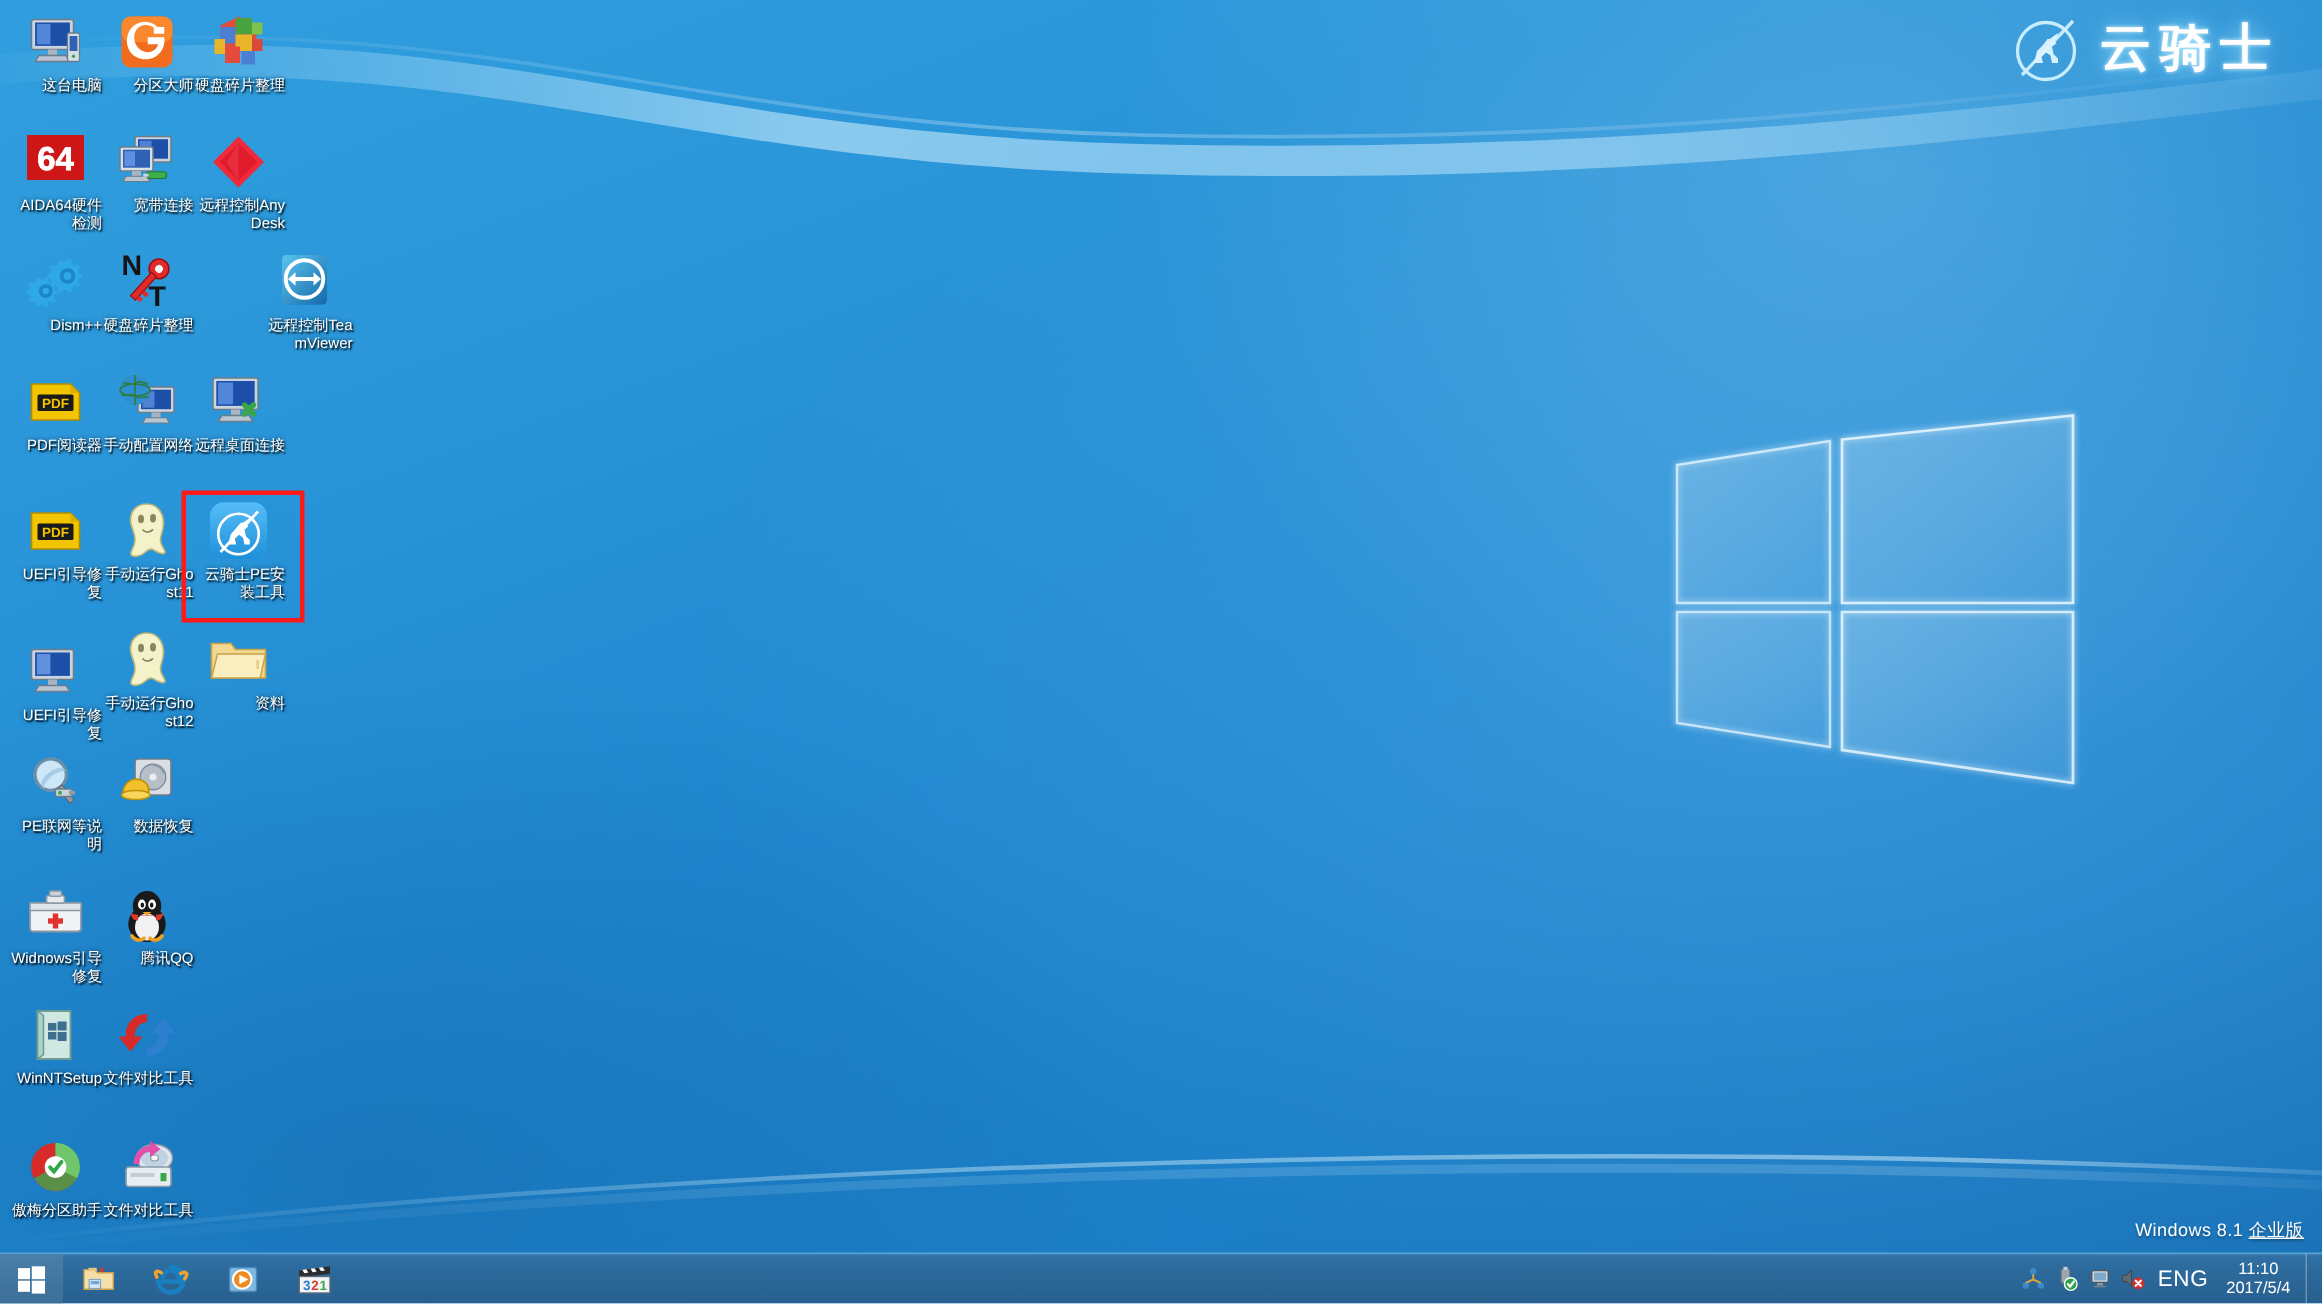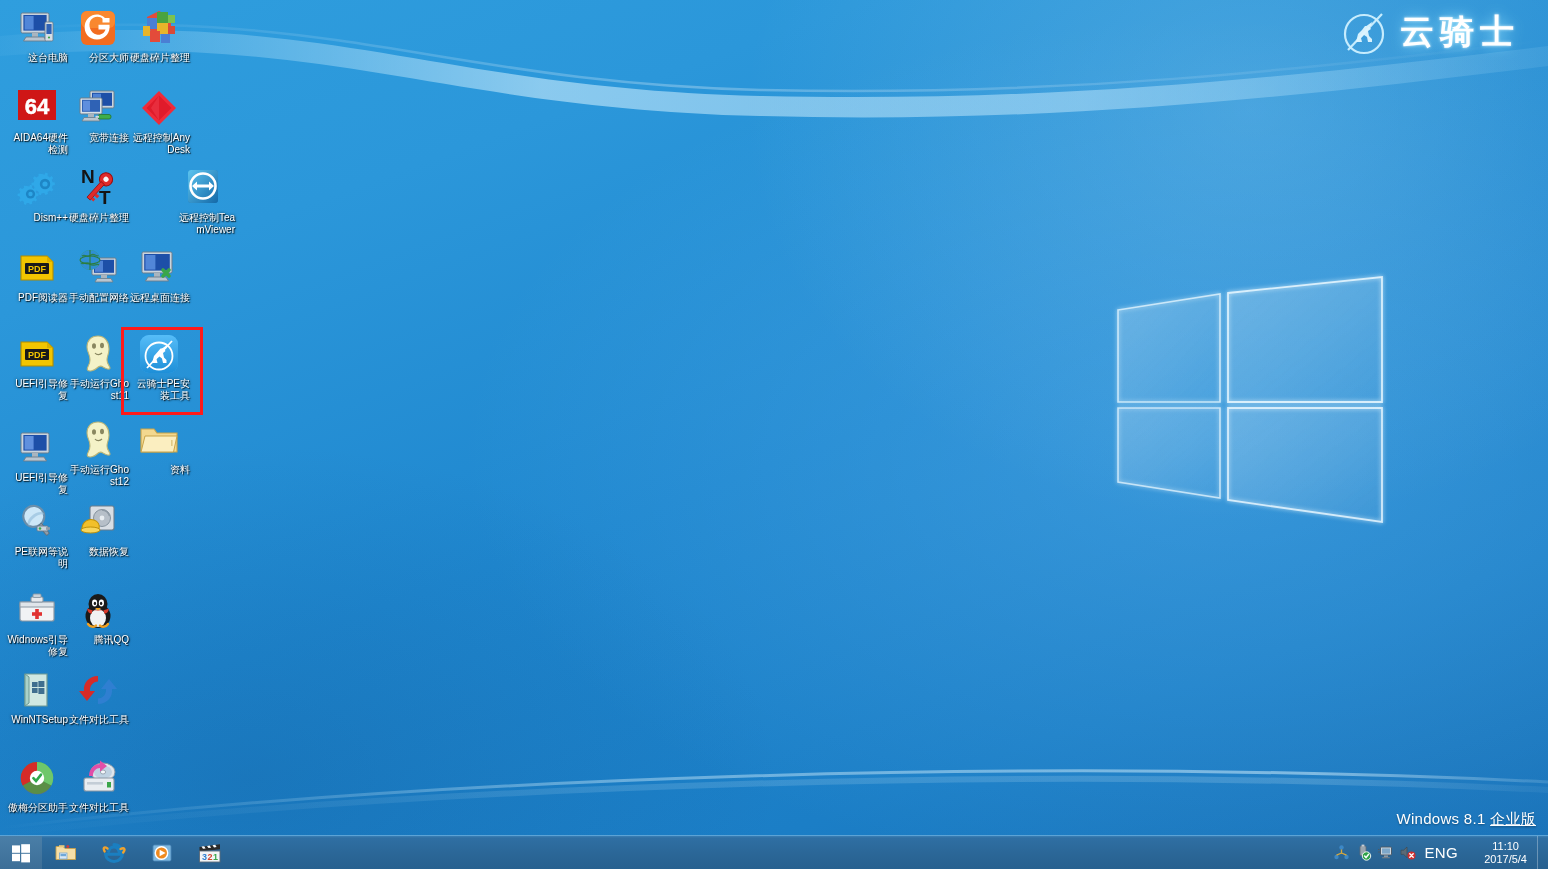--- a/index.html
+++ b/index.html
@@ -96,21 +96,21 @@
     font-size:34px;
     font-weight:bold;
     color:#ffffff;
     letter-spacing:6px;
     text-shadow:0 0 14px rgba(150,230,255,0.95), 0 0 3px rgba(255,255,255,0.9);
   }
 
   
   #watermark {
     position:absolute; right:12px; bottom:40px;
-    font-size:15px;
+    font-size:12px;
     color:#ffffff;
     text-shadow:0 1px 2px rgba(0,0,0,0.35);
     letter-spacing:0.3px;
   }
   #watermark .wm-edition { text-decoration:underline; }
 
   
   #taskbar {
     position:absolute; left:0; bottom:0;
     width:1548px; height:34px;
@@ -147,21 +147,21 @@
     letter-spacing:0.4px;
   }
   #clock {
     color:#ffffff;
     font-size:11px;
     line-height:13px;
     text-align:center;
     padding:0 10px 0 2px;
     cursor:pointer;
   }
-  #clock div { white-space:nowrap;margin-left:14px; }
+  #clock div { white-space:nowrap; }
   #show-desktop {
     width:7px; height:34px;
     border-left:1px solid rgba(255,255,255,0.30);
     cursor:pointer;
   }
 </style>
 </head>
 <body>
 
 <div id="desktop">

